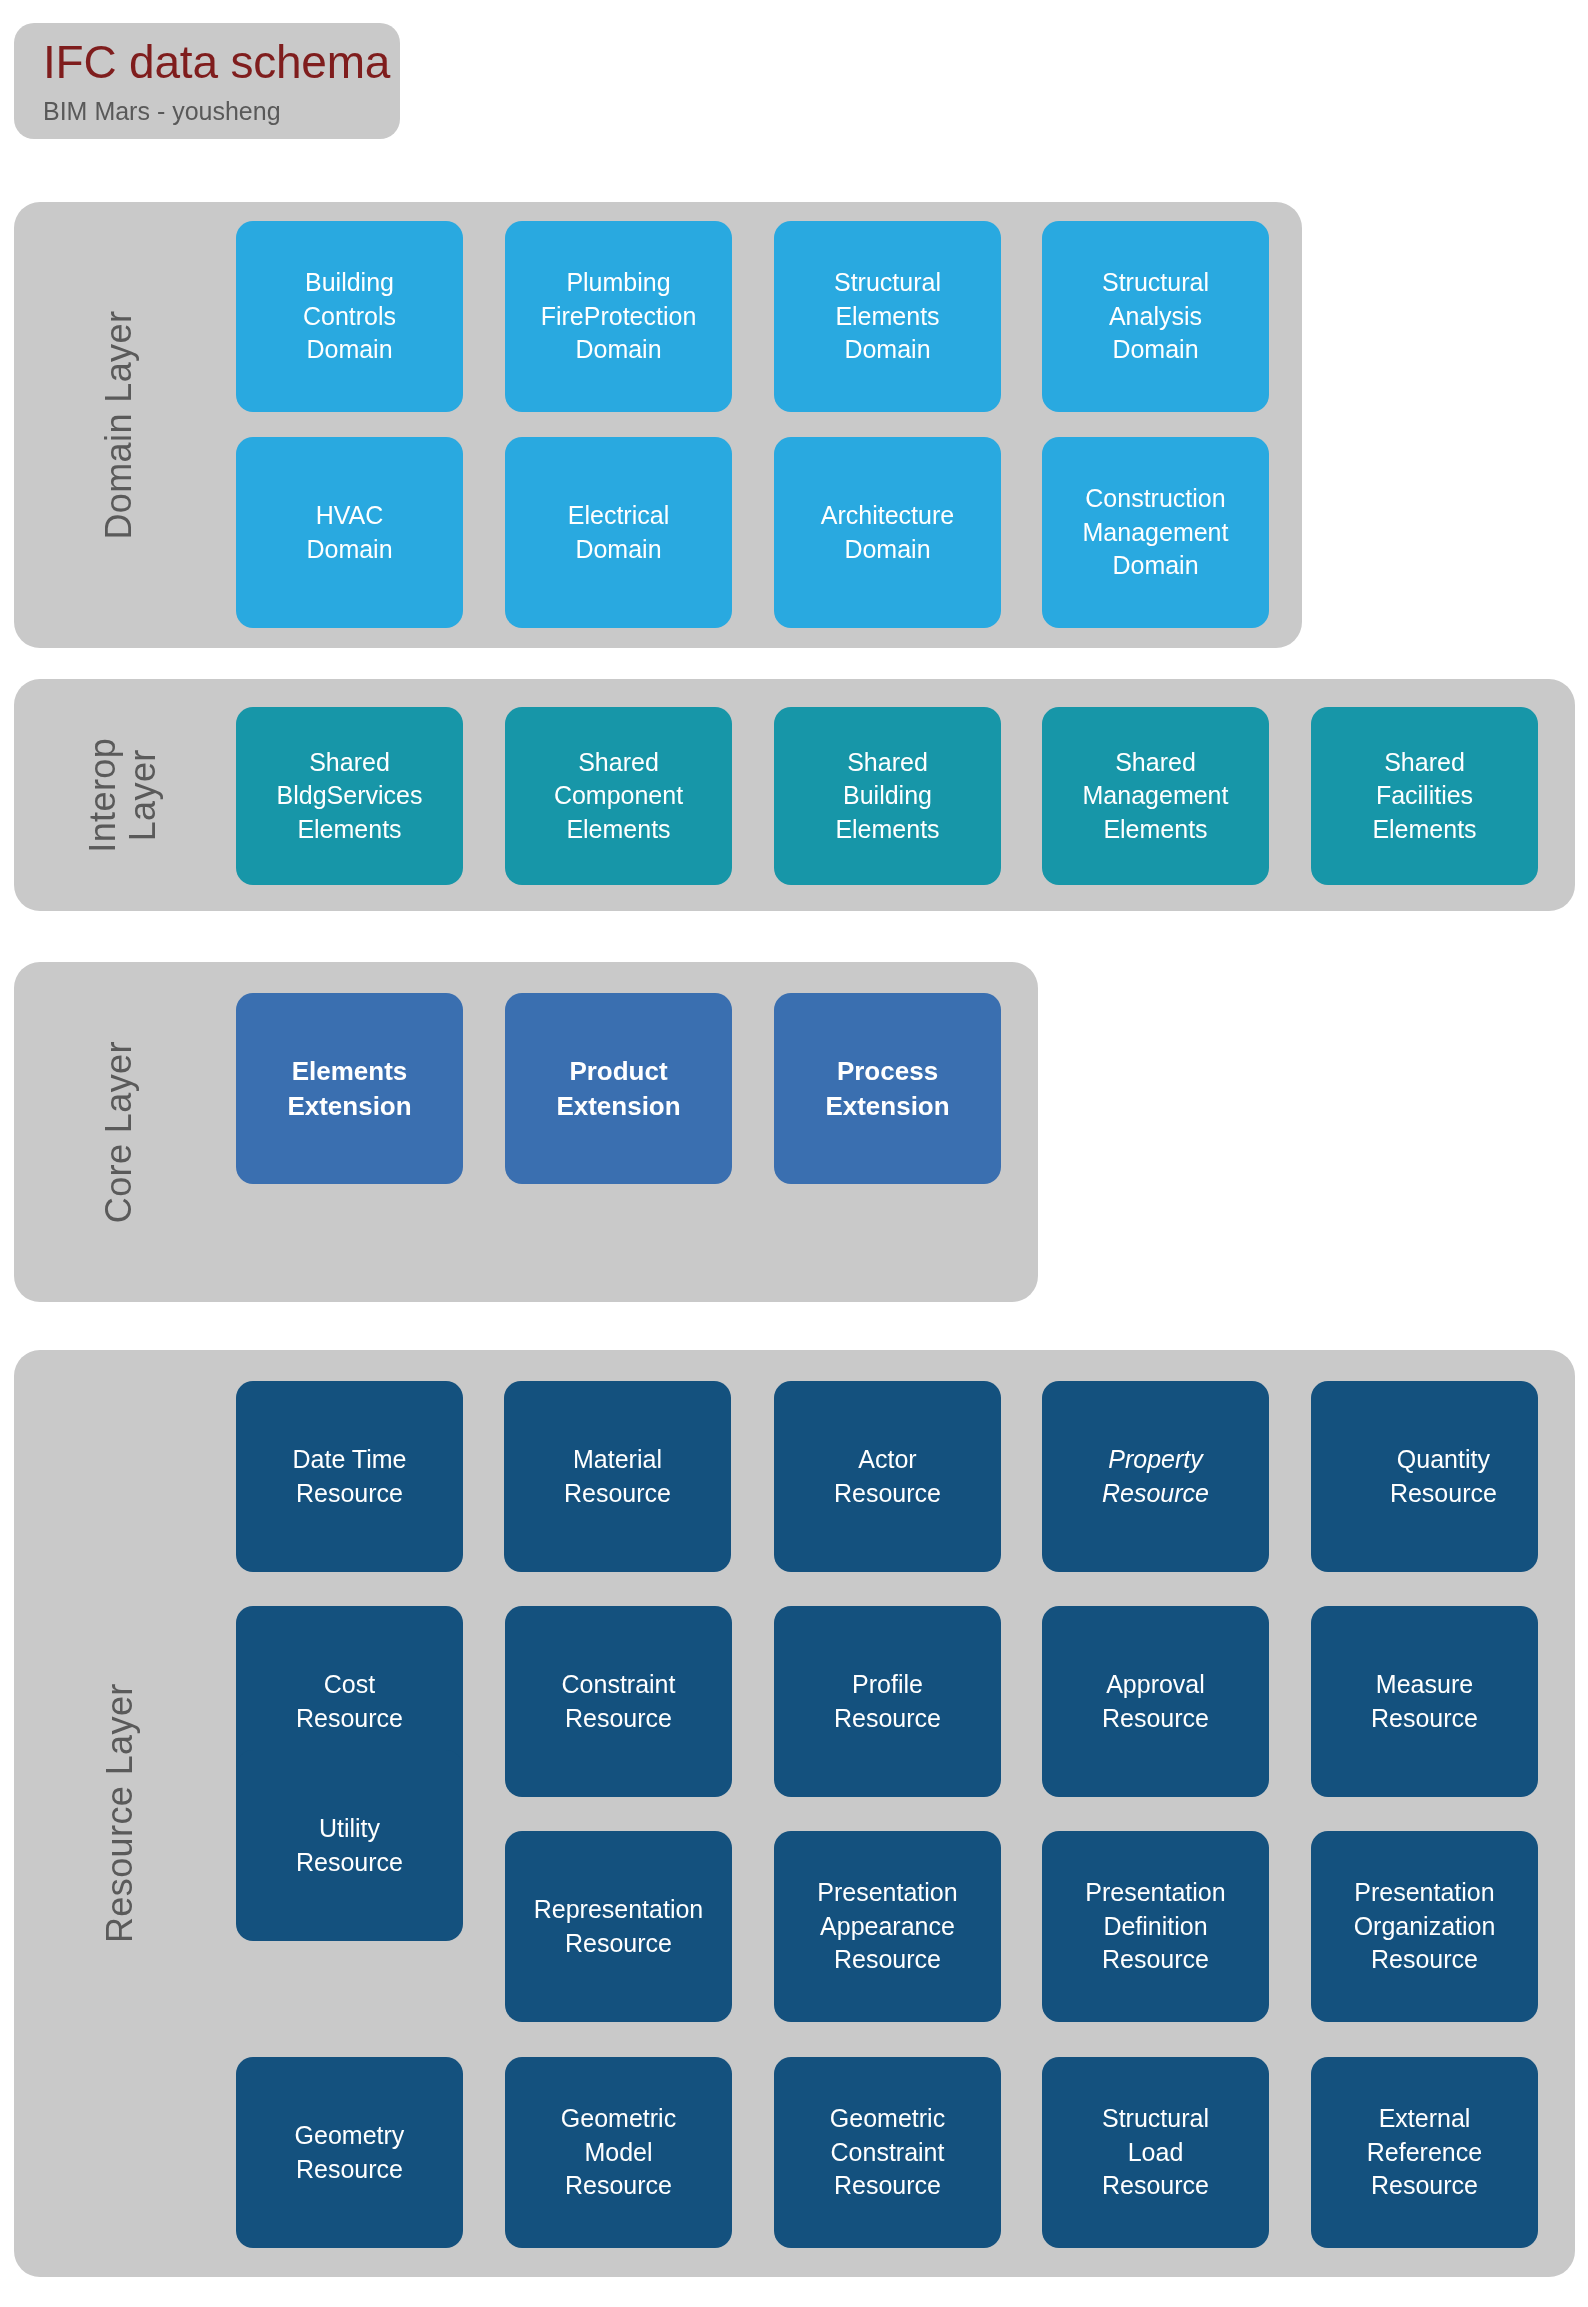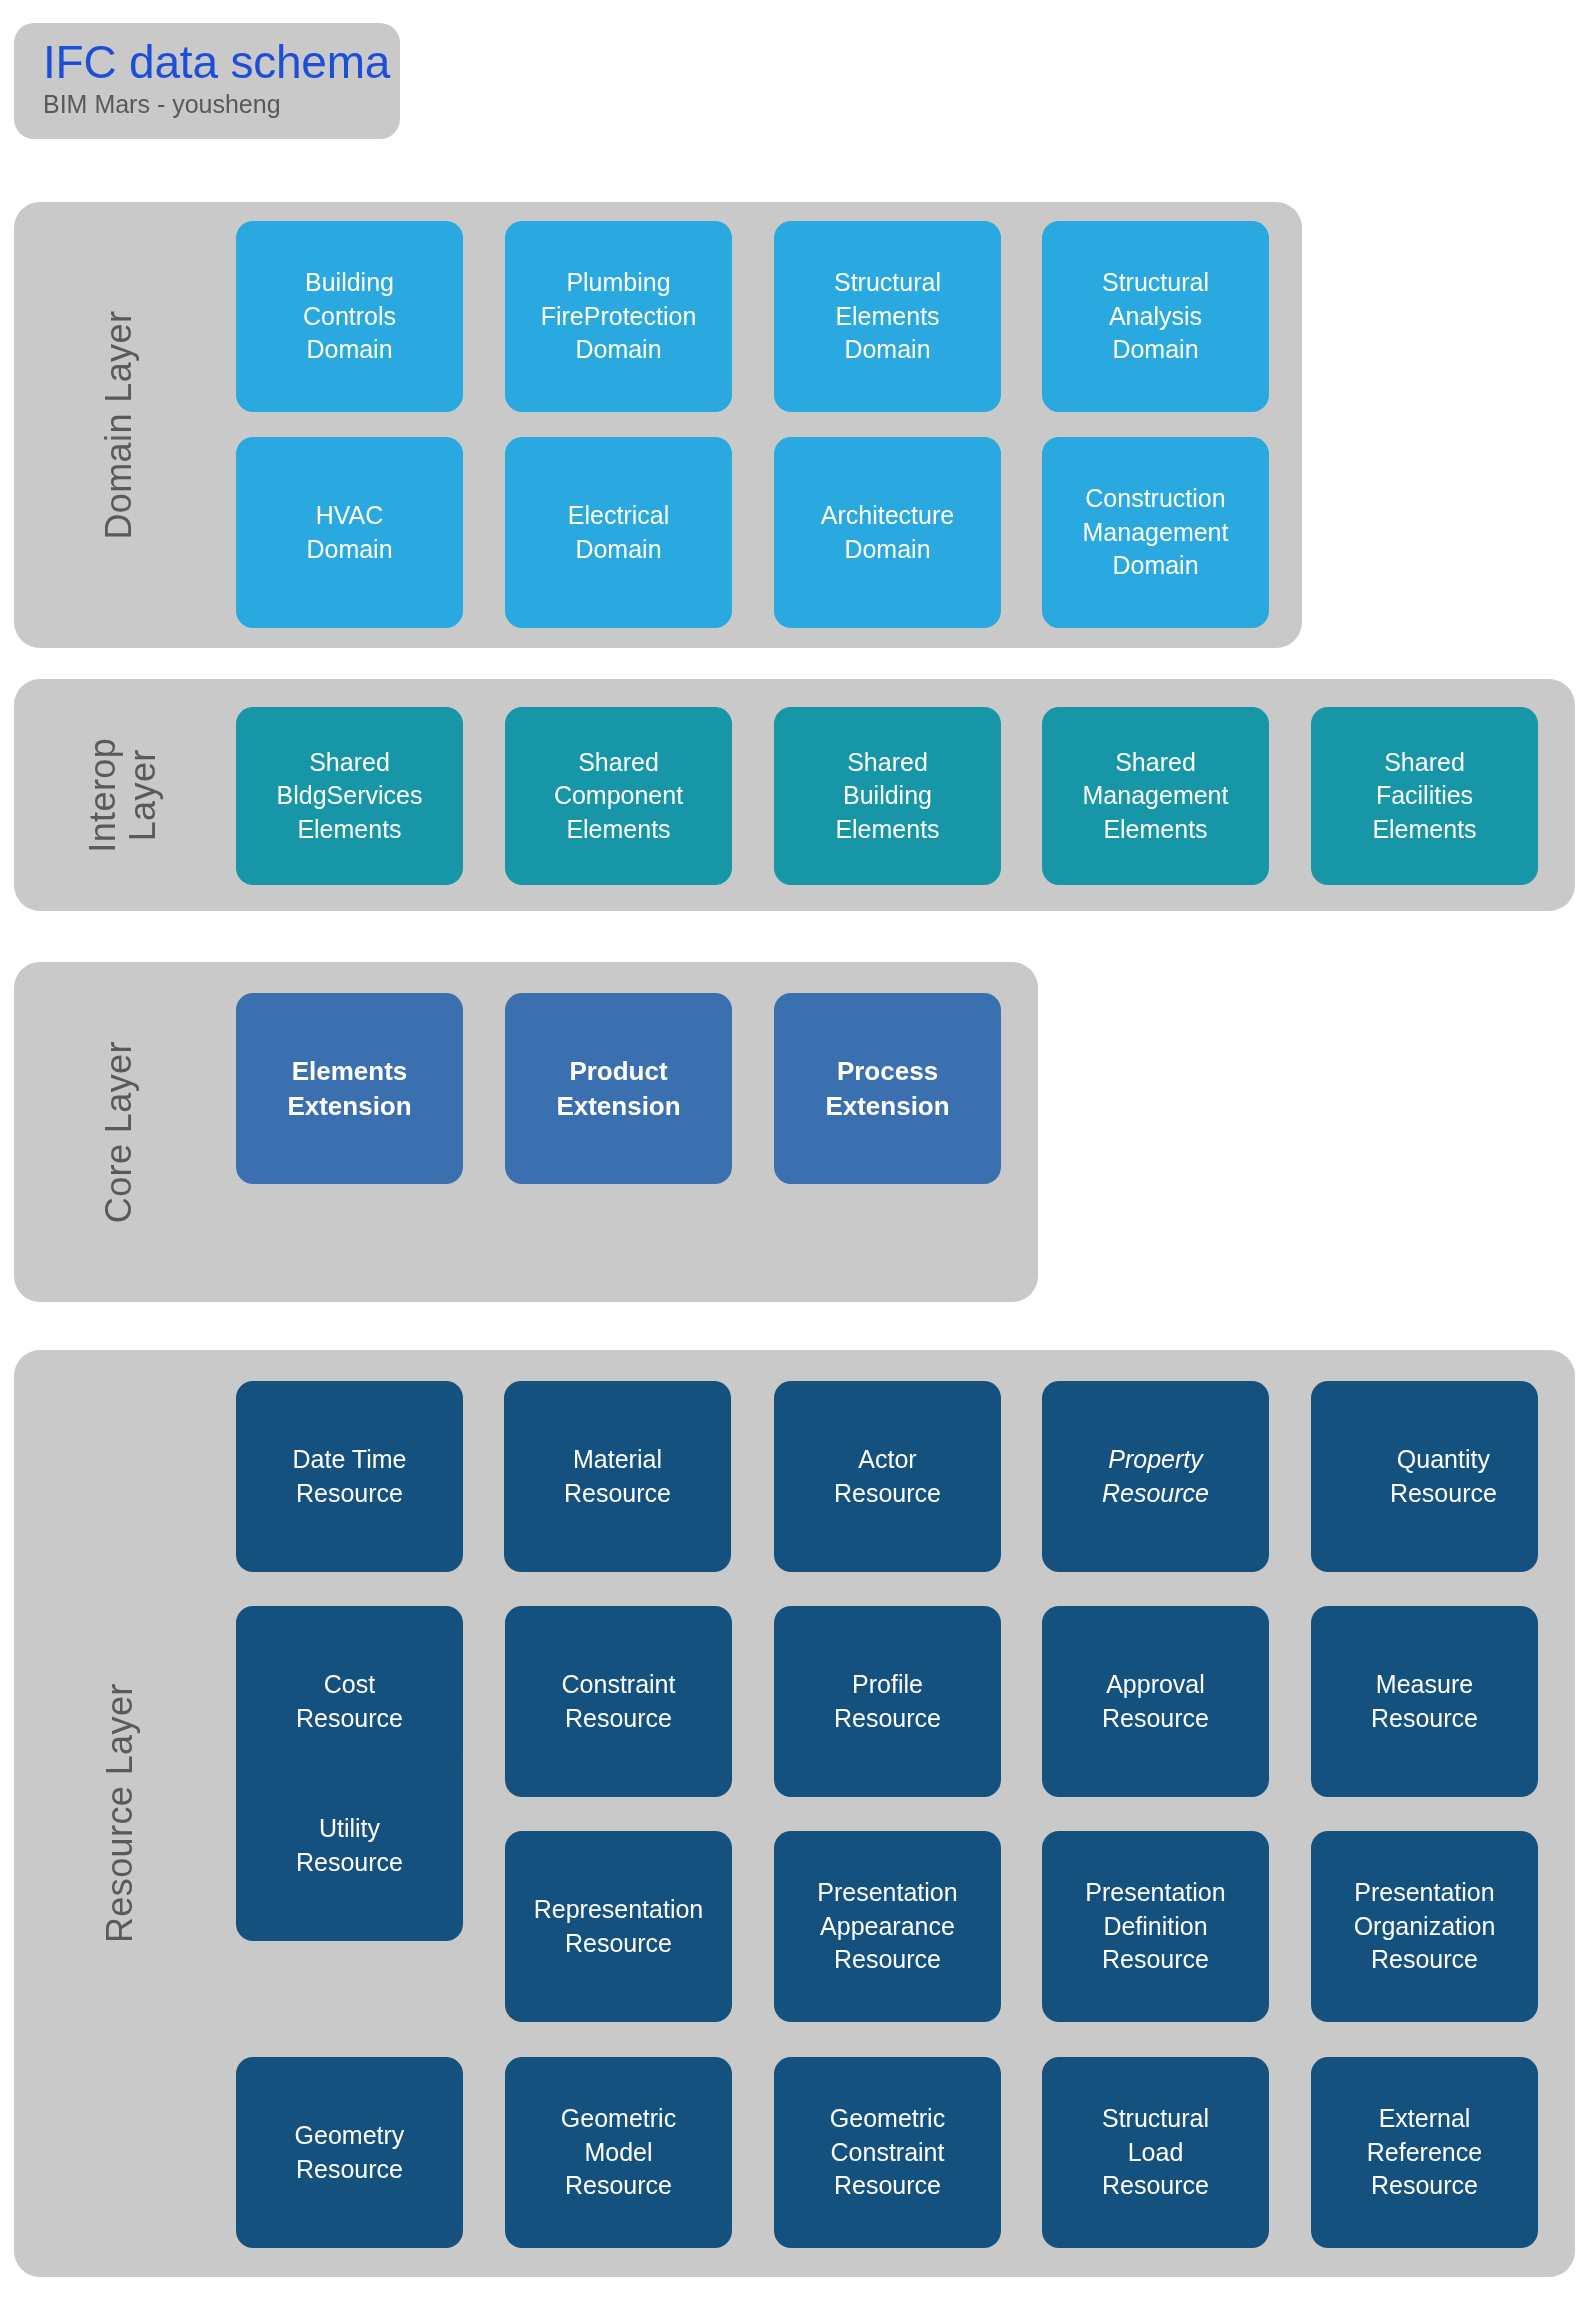--- a/index.html
+++ b/index.html
@@ -25,30 +25,30 @@
     left: 14px;
     top: 23px;
     width: 386px;
     height: 116px;
     background: #c9c9c9;
     border-radius: 20px;
     padding: 15.4px 23px 0 29px;
   }
   .title-main {
     font-size: 46px;
-    color: #1d4ed8;
+    color: #7f1d1d;
     line-height: 1.08;
     letter-spacing: -0.2px;
     white-space: nowrap;
   }
   .title-sub {
     font-size: 25px;
     color: #595959;
     line-height: 1.35;
-    margin-top: 0;
+    margin-top: 7px;
     white-space: nowrap;
   }
 
   
   .layer-panel {
     position: absolute;
     background: #c9c9c9;
     border-radius: 26px;
   }
 

